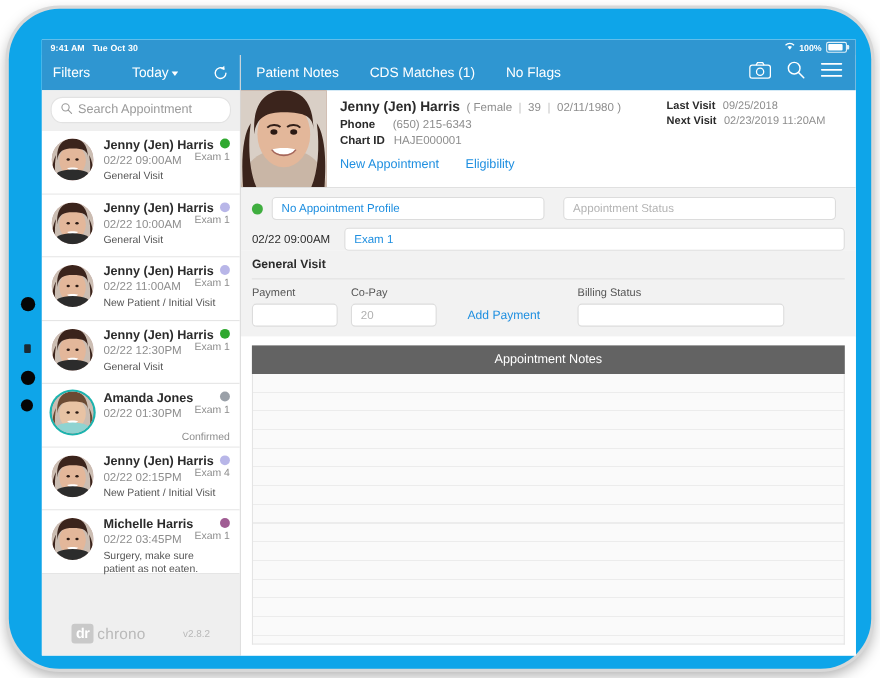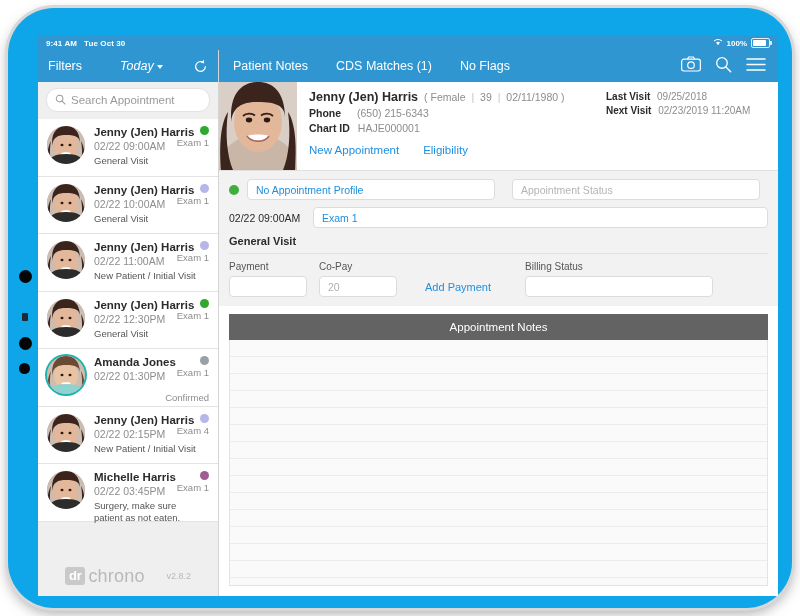--- a/index.html
+++ b/index.html
@@ -85,21 +85,21 @@
     height: 32px;
     background: #2f96d1;
     display: flex;
     align-items: center;
     color: #fff;
     padding: 0 10px;
     box-sizing: border-box;
   }
   #sidebar-toolbar .tb-filters { font-size: 12.5px; }
   #sidebar-toolbar .tb-today {
-    font-size: 12.5px; margin-left: 38px; display: flex; align-items: center; gap: 3px; font-style: italic;
+    font-size: 12.5px; margin-left: 38px; display: flex; align-items: center; gap: 3px;
   }
   .chev-down {
     width: 0; height: 0; border-left: 3.5px solid transparent;
     border-right: 3.5px solid transparent; border-top: 4px solid #fff;
     margin-top: 2px;
   }
   #sidebar-toolbar .tb-refresh { margin-left: auto; display: flex; align-items: center; }
 
   #search-wrap {
     padding: 6px 8px 7px 8px;
@@ -157,21 +157,21 @@
 
   #sidebar-footer {
     height: 40px; background: #efefef; display: flex; align-items: center;
     padding: 0 27px; box-sizing: border-box;
   }
   .logo { display: flex; align-items: center; gap: 3px; }
   .logo-dr {
     background: #c9c9c9; color: #fff; font-weight: bold; font-size: 13px;
     padding: 1px 4px 2px 4px; border-radius: 3px; letter-spacing: -.3px;
   }
-  .logo-chrono { color: #b9b9b9; font-size: 18px; letter-spacing: .2px; }
+  .logo-chrono { color: #b9b9b9; font-size: 14px; letter-spacing: .2px; }
   .version { margin-left: auto; color: #b9b9b9; font-size: 9px; }
 
   
   #main { flex: 1; display: flex; flex-direction: column; background: #fff; min-width:0;}
   #main-toolbar {
     height: 32px; background: #2f96d1; display: flex; align-items: center;
     padding: 0 12px 0 14px; color: #fff; box-sizing: border-box;
   }
   .main-tab { font-size: 12.5px; margin-right: 28px; }
   #main-toolbar .mt-right { margin-left: auto; display: flex; align-items: center; gap: 14px; }

